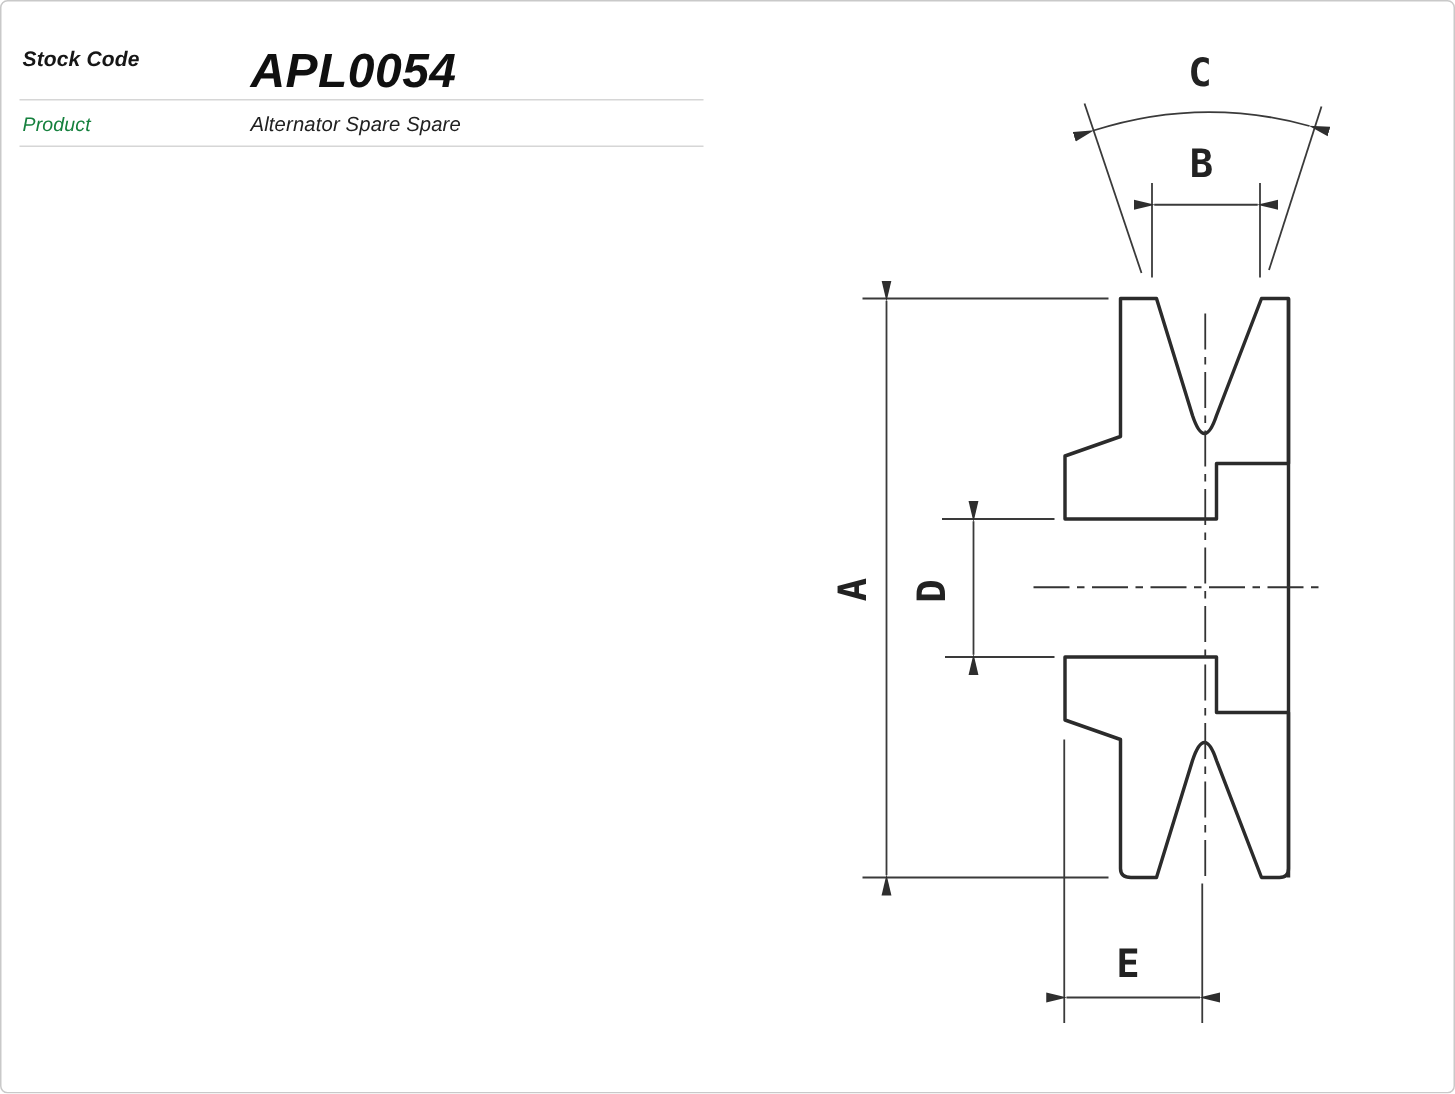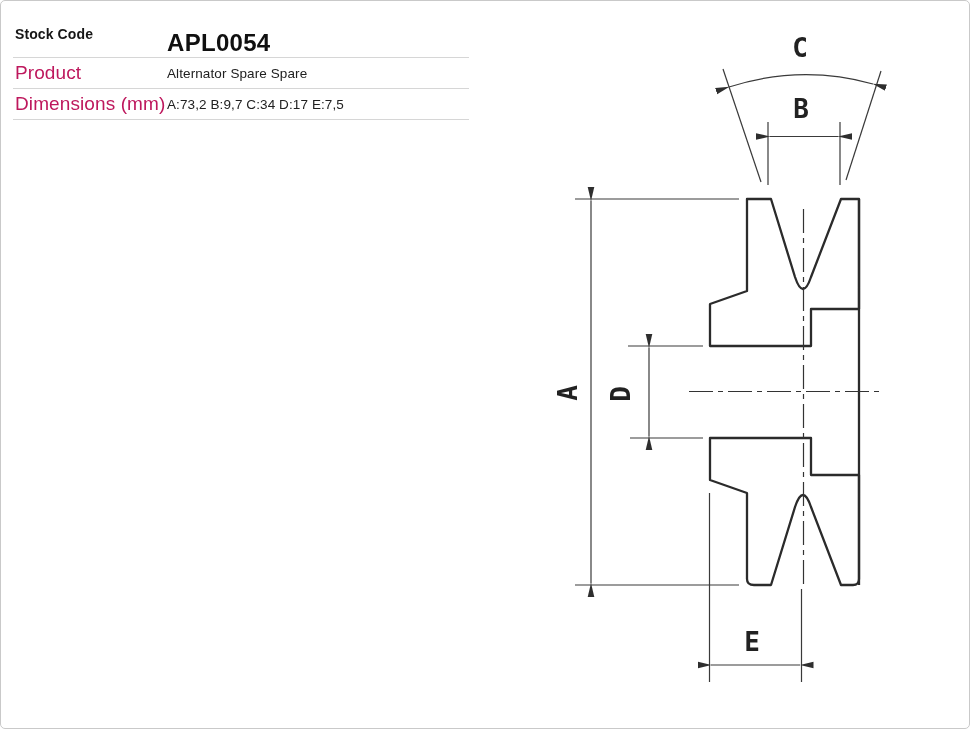--- a/index.html
+++ b/index.html
@@ -7,39 +7,39 @@
   body { font-family:"Liberation Sans", sans-serif; }
   .card {
     position:relative;
     width:970px; height:729px;
     background:#ffffff;
     border:1px solid #c9c9c9;
     border-radius:5px;
     overflow:hidden;
   }
   
-  .spec-table { position:absolute; left:12px; top:10px; width:456px; }
+  .spec-table { position:absolute; left:12px; top:10px; width:456px;font-style:italic; }
   .spec-row {
     display:flex; align-items:center;
     border-bottom:1px solid #d6d6d6;
     min-height:31px;
   }
   .spec-row.first { min-height:43px; }
   .spec-label {
     width:154px; flex:0 0 154px;
     padding-left:2px;
-    font-size:19px; color:#be185d;
+    font-size:13px; color:#15803d;
     letter-spacing:0.1px;
   }
   .spec-row.first .spec-label {
     color:#161616; font-weight:bold; font-size:14px;
   }
   .spec-value { font-size:13.5px; color:#212121; letter-spacing:0.1px; }
   .spec-row.first .spec-value {
-    font-size:24px; font-weight:800; color:#101010; letter-spacing:0.3px;margin-top:18px;
+    font-size:32px; font-weight:800; color:#101010; letter-spacing:0.3px;margin-top:18px;
   }
   
   .drawing { position:absolute; left:0; top:0; width:970px; height:729px; }
   .outline { fill:none; stroke:#2b2b2b; stroke-width:2.3; stroke-linejoin:round; }
   .thick   { stroke:#2b2b2b; stroke-width:2.3; fill:none; }
   .thin    { stroke:#3a3a3a; stroke-width:1.2; fill:none; }
   .cline   { stroke:#333333; stroke-width:1.2; fill:none; stroke-dasharray:24 5 5 5; }
   .dim-label {
     font-family:"DejaVu Sans Mono", monospace;
     font-weight:bold; font-size:26px; fill:#222222;
@@ -52,24 +52,20 @@
 <div class="card">
 
   <div class="spec-table">
     <div class="spec-row first">
       <div class="spec-label">Stock Code</div>
       <div class="spec-value">APL0054</div>
     </div>
     <div class="spec-row">
       <div class="spec-label">Product</div>
       <div class="spec-value">Alternator Spare Spare</div>
-    </div>
-    <div class="spec-row">
-      <div class="spec-label">Dimensions (mm)</div>
-      <div class="spec-value">A:73,2 B:9,7 C:34 D:17 E:7,5</div>
     </div>
   </div>
 
   <svg class="drawing" viewBox="0 0 970 729" xmlns="http://www.w3.org/2000/svg">
     <defs>
       <marker id="arr" viewBox="0 0 14 8" refX="0.5" refY="4" markerWidth="14" markerHeight="8" markerUnits="userSpaceOnUse" orient="auto-start-reverse">
         <path id="arrhead" d="M0,4 L14,0.7 L14,7.3 Z"></path>
       </marker>
       <pattern id="hatch" patternUnits="userSpaceOnUse" width="19" height="19" patternTransform="rotate(-33)">
         <line x1="0" y1="9.5" x2="19" y2="9.5" stroke="#383838" stroke-width="1.4"></line>

